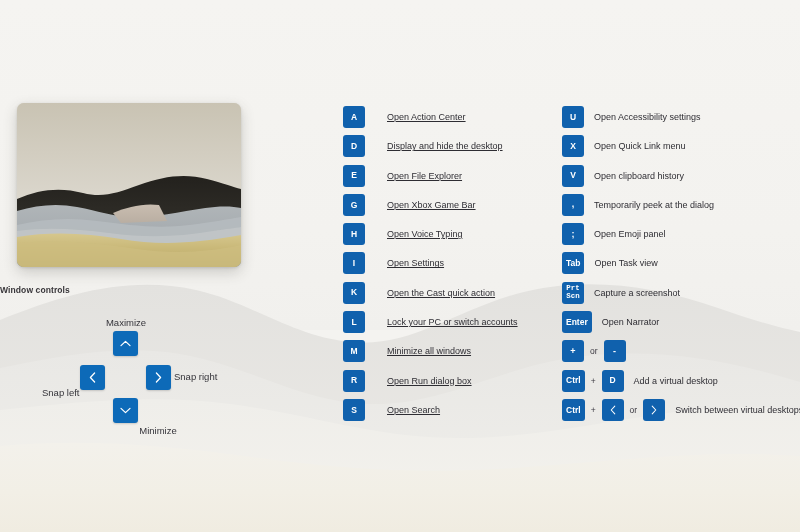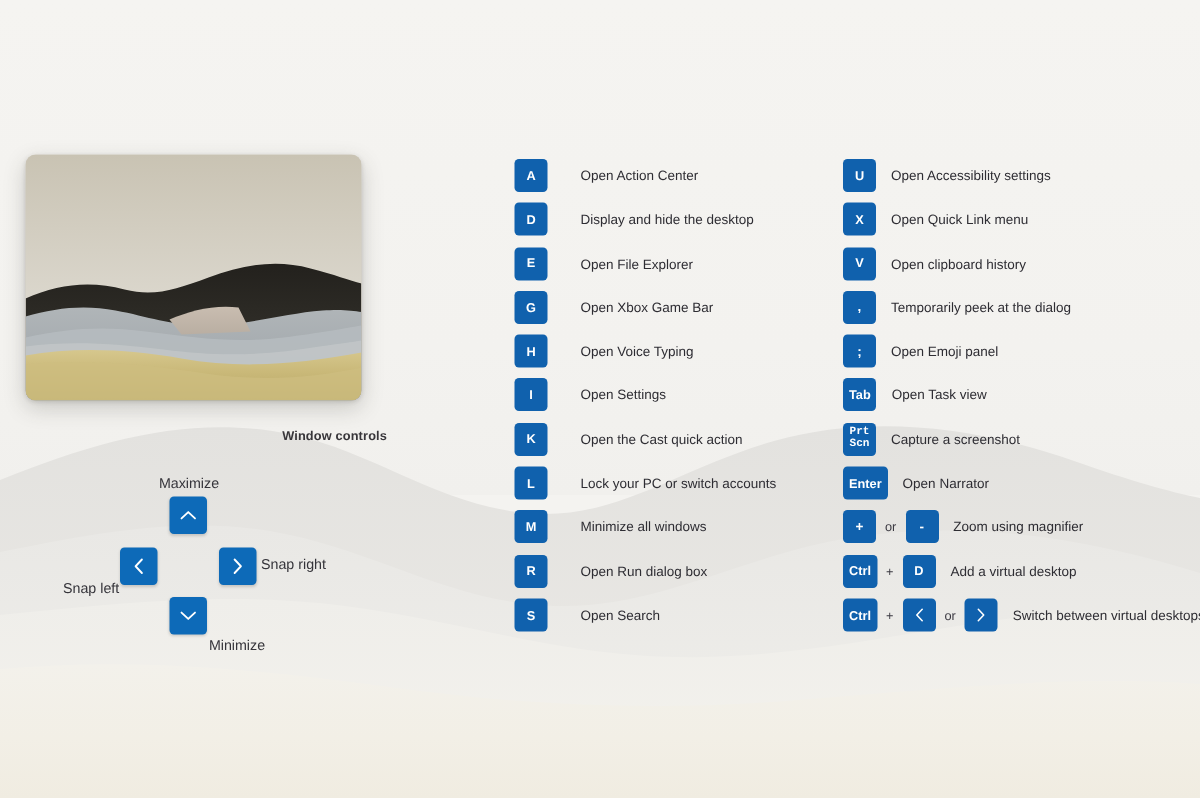--- a/index.html
+++ b/index.html
@@ -54,21 +54,21 @@
     overflow: hidden;
     box-shadow: 0 5px 14px rgba(60,58,52,0.22), 0 1px 3px rgba(60,58,52,0.16);
     background: #d6d2c6;
   }
   #wallpaper-thumb svg { display:block; width:224px; height:164px; }
 
   #window-controls-label {
     position: absolute;
     left: 0; top: 285px;
     width: 258px;
-    text-align: right;
+    text-align: left;
     font-size: 8.5px;
     font-weight: bold;
     color: #38363a;
     letter-spacing: 0.1px;
   }
 
   .wc-caption {
     position: absolute;
     font-size: 9.5px;
     color: #35343a;
@@ -146,21 +146,21 @@
     line-height: 22px;
   }
 
   .desc {
     font-size: 9px;
     color: #2e2d33;
     line-height: 22px;
     white-space: nowrap;
     margin-left: 10px;
   }
-  #col-left .desc { margin-left: 0; }
+  #col-left .desc { margin-left: 0; text-decoration: underline; }
   #col-left .keys { width: 22px; }
   #col-left .desc { padding-left: 22px; }
 </style>
 </head>
 <body>
 
 <div id="bg-scene">
   <div class="sky"></div>
   <svg viewBox="0 0 800 300" preserveAspectRatio="none">
     <defs>
@@ -382,21 +382,20 @@
         <div class="key wide">Enter</div>
       </div>
       <div class="desc">Open Narrator</div>
     </div>
     <div class="shortcut-row">
       <div class="keys">
         <div class="key sym">+</div>
         <span class="joiner">or</span>
         <div class="key sym">-</div>
       </div>
-      <div class="desc">Zoom using magnifier</div>
     </div>
     <div class="shortcut-row">
       <div class="keys">
         <div class="key wide">Ctrl</div>
         <span class="joiner">+</span>
         <div class="key">D</div>
       </div>
       <div class="desc">Add a virtual desktop</div>
     </div>
     <div class="shortcut-row">

